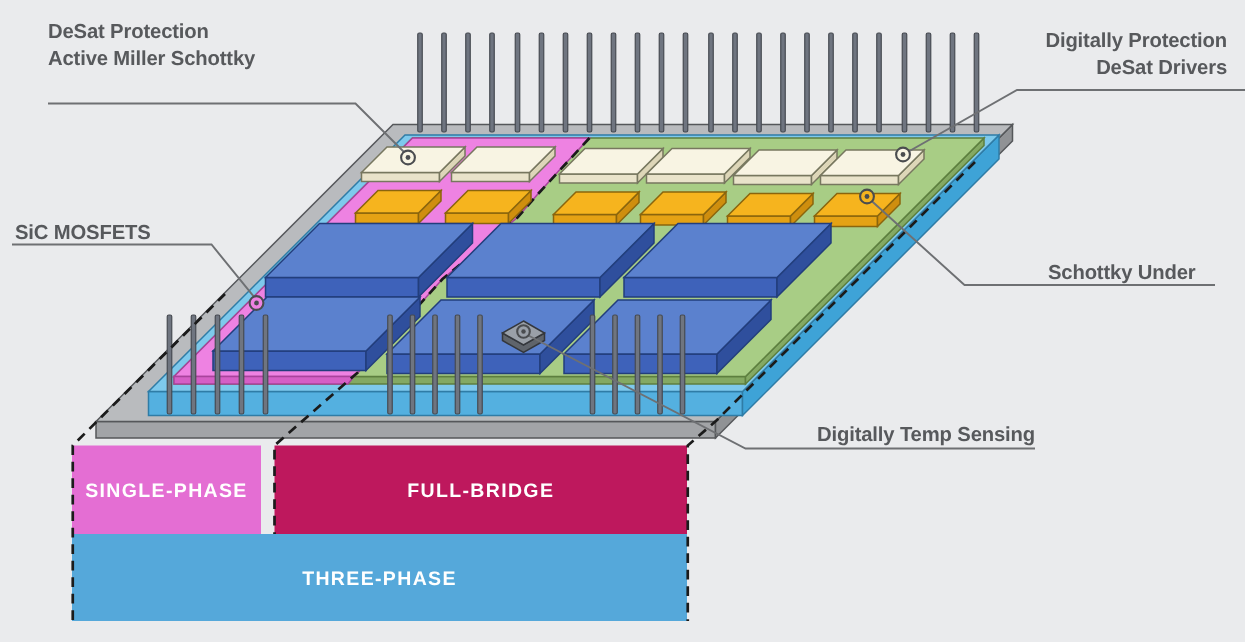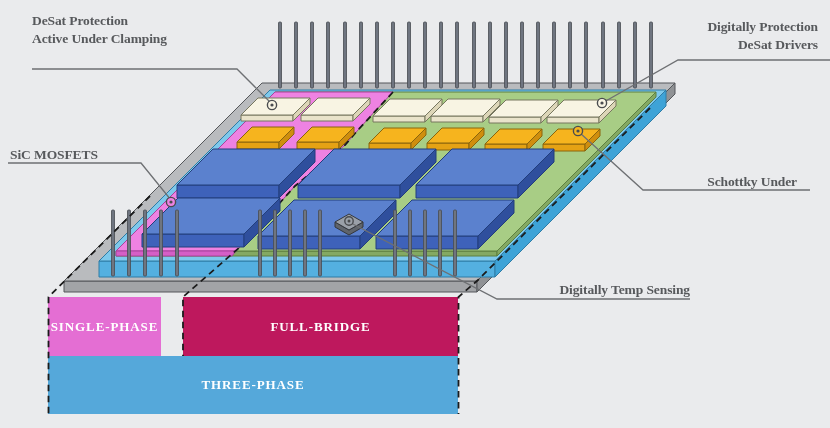--- a/index.html
+++ b/index.html
@@ -1,31 +1,31 @@
 <!DOCTYPE html>
 <html><head>
 <meta charset="utf-8">
 <style>
   html,body{margin:0;padding:0;background:#eaebed;}
   .stage{
     position:relative;width:830px;height:428px;overflow:hidden;
     background:#eaebed;
-    font-family:Liberation Serif, serif;
+    font-family:Liberation Sans, sans-serif;
   }
   .callout{
     position:absolute;z-index:1;
     font-size:13.5px;font-weight:700;line-height:18px;
     color:#57595c;letter-spacing:-0.1px;white-space:nowrap;
   }
   .callout.right{text-align:right;}
   .band{
     position:absolute;z-index:1;display:flex;align-items:center;justify-content:center;
     color:#ffffff;font-size:13px;font-weight:700;letter-spacing:0.9px;white-space:nowrap;
   }
-  .band-single{left:48px;top:297px;width:113px;height:59px;background:#e46ed3;}
+  .band-single{left:48px;top:297px;width:126px;height:59px;background:#e46ed3;}
   .band-full{left:183px;top:297px;width:275px;height:59px;background:#be185d;}
   .band-three{left:48px;top:356px;width:410px;height:58px;background:#55a8da;}
   svg.overlay{position:absolute;left:0;top:0;z-index:2;pointer-events:none;}
 
   
   .plate-top{fill:#b9bbbe;stroke:#55575a;stroke-width:1;}
   .plate-front{fill:#a2a4a7;stroke:#55575a;stroke-width:1;}
   .plate-right{fill:#909295;stroke:#55575a;stroke-width:1;}
   .cyan-top{fill:#7ec9ec;stroke:#2f7ca6;stroke-width:1;}
   .cyan-front{fill:#54b0e0;stroke:#2f7ca6;stroke-width:1;}
@@ -51,21 +51,21 @@
   .dia-top{fill:#9aa0a8;stroke:#34373c;stroke-width:1;}
   .dia-side{fill:#5f646b;stroke:#34373c;stroke-width:1;}
 </style>
 </head>
 <body>
 
 <div class="stage">
 
   <div class="callout" style="left:32px;top:12px">
     <div>DeSat Protection</div>
-    <div>Active Under Clamping</div>
+    <div>Active Miller Schottky</div>
   </div>
 
   <div class="callout right" style="right:12px;top:18px">
     <div>Digitally Protection</div>
     <div>DeSat Drivers</div>
   </div>
 
   <div class="callout" style="left:10px;top:146px">
     <div>SiC MOSFETS</div>
   </div>

